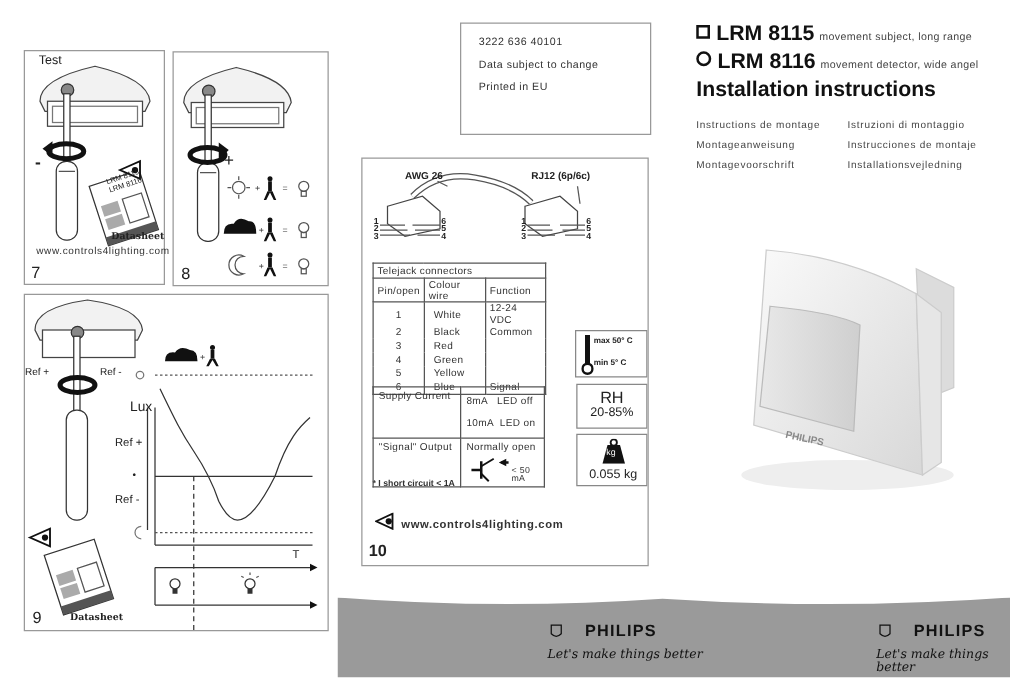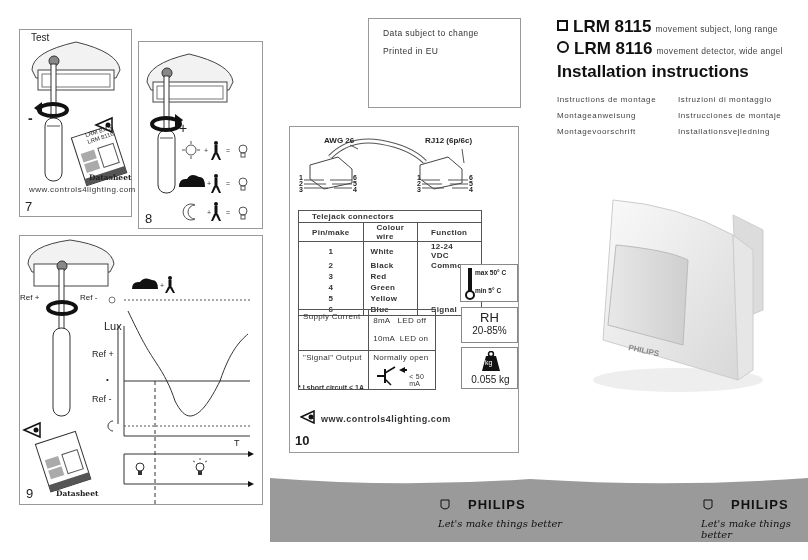--- a/index.html
+++ b/index.html
@@ -13,55 +13,56 @@
   .infobox div { font-size:8.5px; line-height:18px; color:#333; letter-spacing:0.4px; }
   .title-row { position:absolute; left:557px; white-space:nowrap; }
   .title-row .big { font-size:17px; font-weight:bold; color:#111; }
   .title-row .small { font-size:8.5px; color:#444; letter-spacing:0.3px; margin-left:4px; }
   .sq { display:inline-block; width:11px; height:11px; border:2px solid #111; box-sizing:border-box; margin-right:5px; vertical-align:1px; }
   .ci { display:inline-block; width:12px; height:12px; border:2px solid #111; border-radius:50%; box-sizing:border-box; margin-right:5px; vertical-align:1px; }
   .inst-title { position:absolute; left:557px; top:62px; font-size:17px; font-weight:bold; color:#111; }
   .lang { position:absolute; font-size:8px; color:#444; letter-spacing:0.6px; }
   table { border-collapse:collapse; }
   .tj { position:absolute; left:298px; top:210px; width:139px; font-size:8px; color:#333; }
-  .tj td, .tj th { border-left:1px solid #555; border-right:1px solid #555; padding:0 13px; font-weight:bold; height:11px; letter-spacing:0.3px;margin-top:29px; }
+  .tj td, .tj th { border-left:1px solid #555; border-right:1px solid #555; padding:0 3px; font-weight:normal; height:11px; letter-spacing:0.3px;margin-top:29px; }
   .tj .cap td { border:1px solid #555; }
   .tj .hdr th { border-bottom:1px solid #555; text-align:left; }
   .tj tr:last-child td { border-bottom:1px solid #555; }
   .sp { position:absolute; left:298px; top:309px; width:138px; font-size:8px; color:#333; border:1px solid #555; }
   .sp td { border:1px solid #555; padding:2px 4px; vertical-align:top; letter-spacing:0.3px; }
   .smallbox { position:absolute; border:1px solid #888; box-sizing:border-box; background:#fff; text-align:center; }
   .footer { position:absolute; left:270px; top:478px; width:538px; height:64px; }
   .philips { position:absolute; font-weight:bold; font-size:13px; letter-spacing:1px; color:#111; }
   .slogan { position:absolute; font-family:"DejaVu Serif", serif; font-style:italic; font-size:10px; color:#111; }
 </style>
 </head>
 <body>
 
 <div class="infobox">
+  <div>3222 636 40101</div>
   <div>Data subject to change</div>
   <div>Printed in EU</div>
 </div>
 
 <div class="title-row" style="top:17px;">
   <span class="sq"></span><span class="big">LRM 8115</span><span class="small">movement subject, long range</span>
 </div>
 <div class="title-row" style="top:39px;">
   <span class="ci"></span><span class="big">LRM 8116</span><span class="small">movement detector, wide angel</span>
 </div>
 <div class="inst-title">Installation instructions</div>
 
 <div class="lang" style="left:557px; top:95px;">Instructions de montage</div>
 <div class="lang" style="left:678px; top:95px;">Istruzioni di montaggio</div>
 <div class="lang" style="left:557px; top:111px;">Montageanweisung</div>
 <div class="lang" style="left:678px; top:111px;">Instrucciones de montaje</div>
 <div class="lang" style="left:557px; top:127px;">Montagevoorschrift</div>
 <div class="lang" style="left:678px; top:127px;">Installationsvejledning</div>
 
-<div class="panel" style="left:19px; top:29px; width:113px; height:188px;">
+<div class="panel" style="left:19px; top:40px; width:113px; height:188px;">
   <div class="abs" style="left:11px; top:2px; font-size:10px;">Test</div>
   <svg class="abs" style="left:0; top:0;" width="113" height="188">
 
     <path d="M12 40 Q12 22 56 12 Q98 22 100 40 L96 48 L16 48 Z" fill="#f2f2f2" stroke="#444" stroke-width="1"></path>
     <rect x="18" y="40" width="76" height="20" fill="#fff" stroke="#444"></rect>
     <rect x="22" y="44" width="68" height="13" fill="none" stroke="#777"></rect>
     <circle cx="34" cy="31" r="5" fill="#888" stroke="#333"></circle>
 
     <rect x="31" y="34" width="5" height="55" fill="#fff" stroke="#333"></rect>
 
@@ -270,21 +271,21 @@
   <div class="abs" style="left:8px; top:257px; font-size:7px; color:#333;">* I short circuit &lt; 1A</div>
   <div class="pnum" style="left:5px; top:306px;">10</div>
 </div>
 
 <table class="tj">
   <tbody>
       <tr class="cap">
         <td colspan="3">Telejack connectors</td>
       </tr>
   <tr class="hdr">
-    <th style="text-align:center;">Pin/make</th>
+    <th style="text-align:center;">Pin/open</th>
     <th>Colour wire</th>
     <th>Function</th>
   </tr>
   <tr>
         <td style="text-align:center;">1</td>
         <td style="padding-left:7px;">White</td>
         <td>12-24 VDC</td>
       </tr>
   <tr>
         <td style="text-align:center;">2</td>

